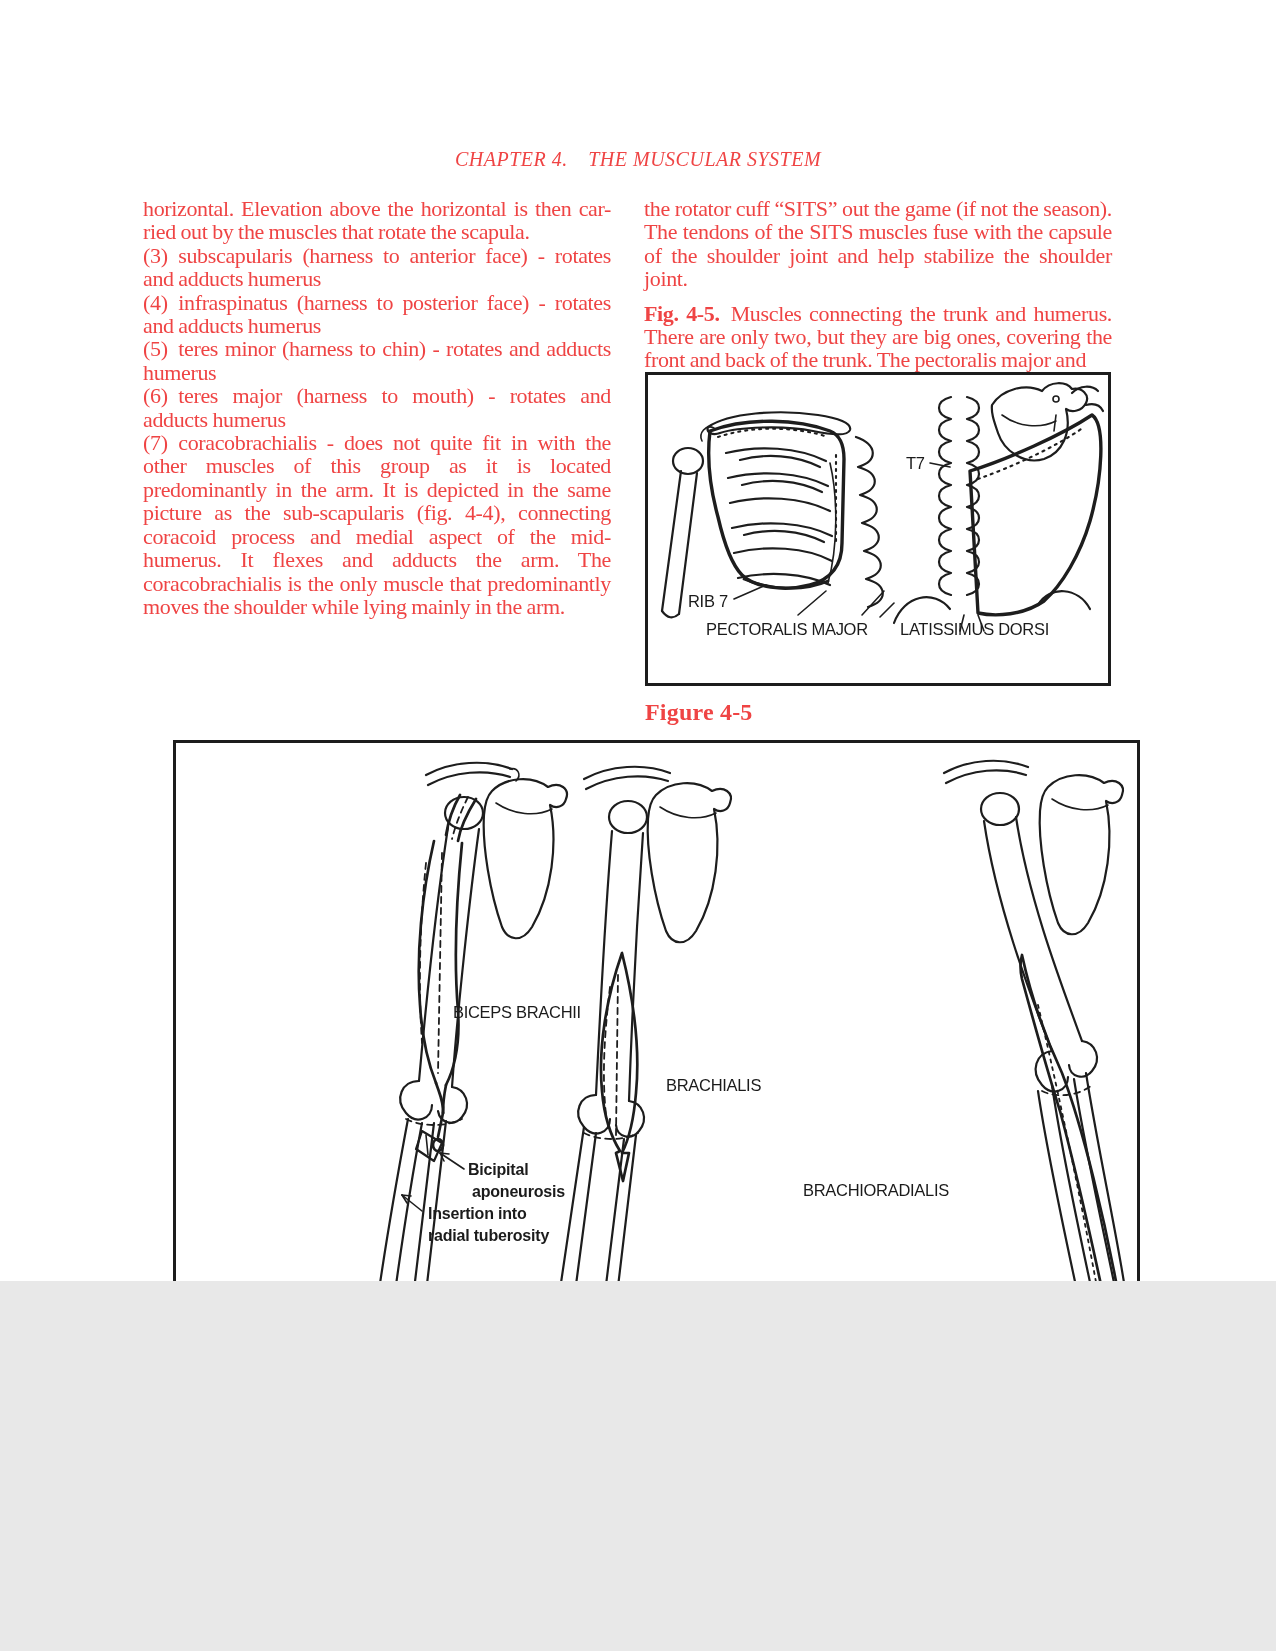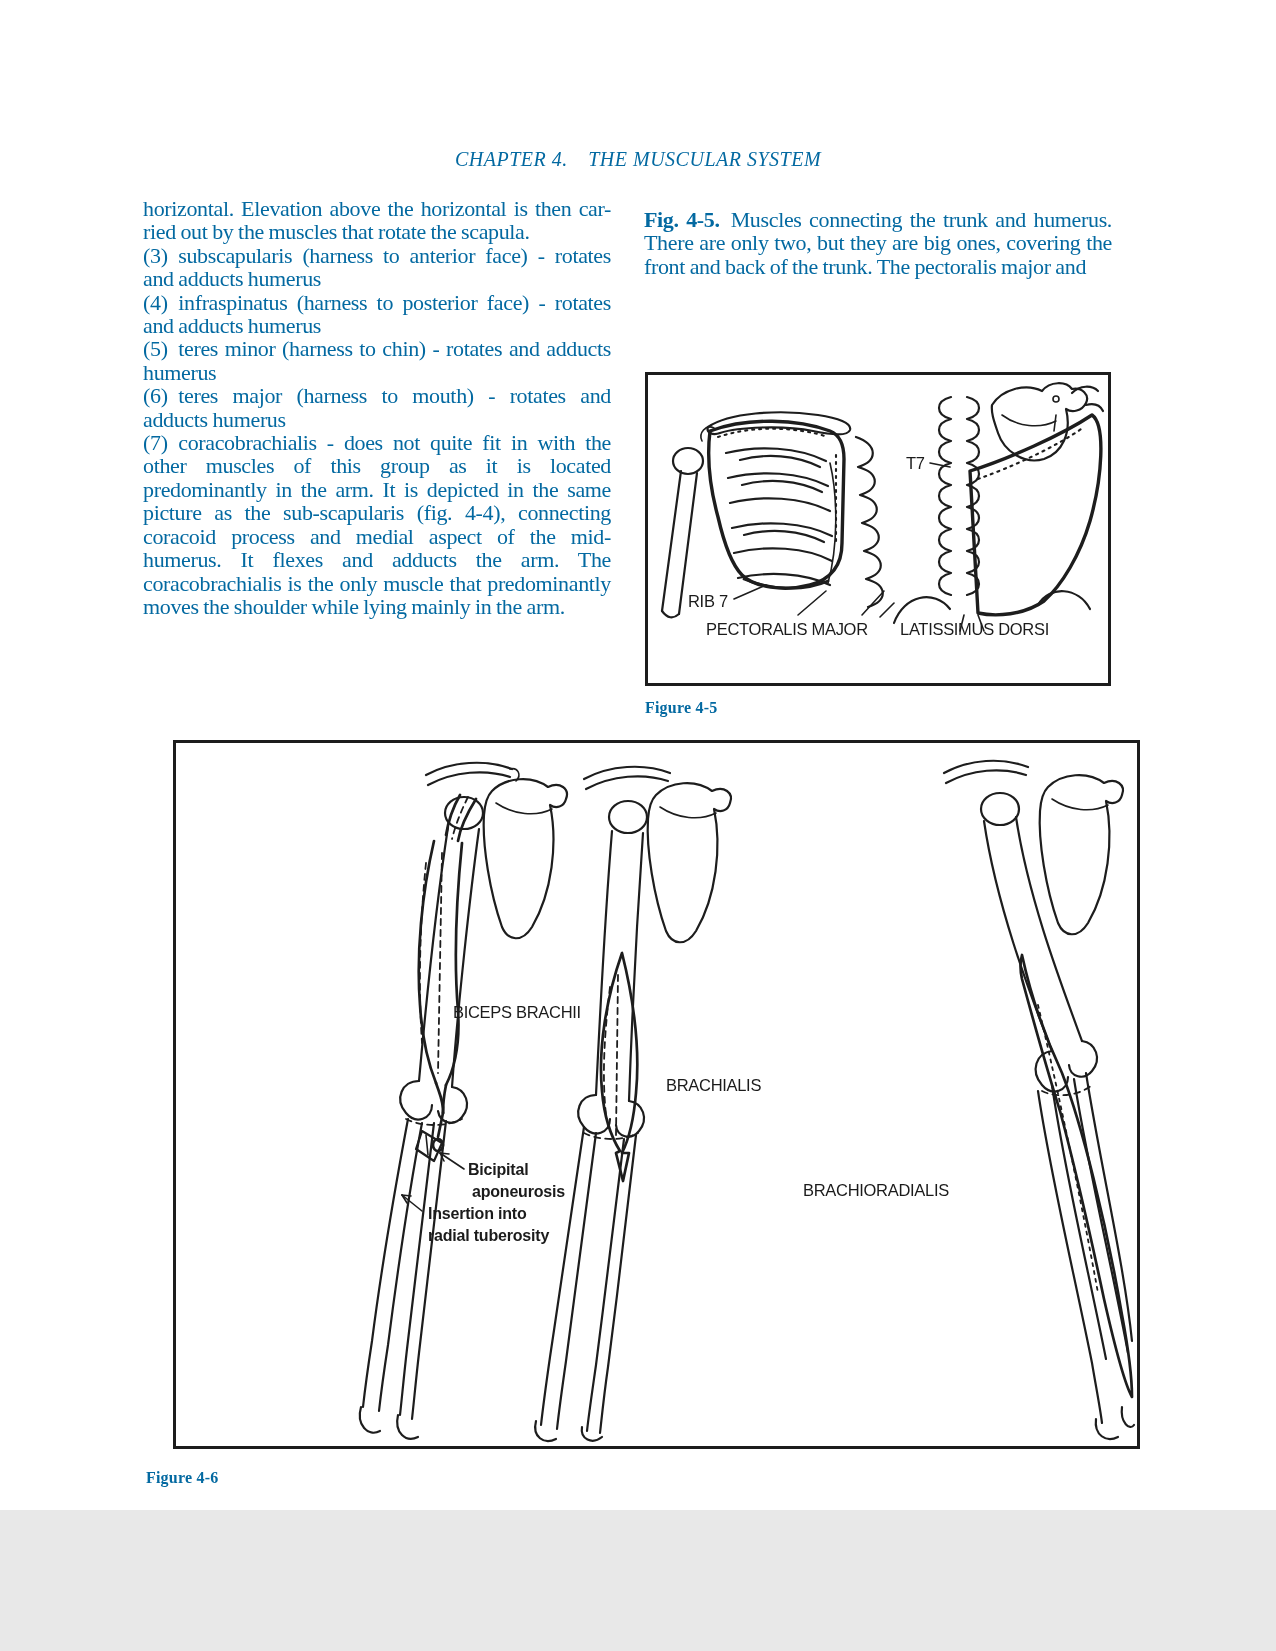--- a/index.html
+++ b/index.html
@@ -1,18 +1,18 @@
 <!DOCTYPE html>
 <html><head>
 <meta charset="utf-8">
 <style>
   html,body{margin:0;padding:0;background:#e8e8e8;}
   .page{
-    position:relative;width:1276px;height:1510px;background:#ffffff;
-    font-family:"Liberation Serif",serif;color:#0369a1;overflow:hidden;
+    position:relative;width:1276px;height:1281px;background:#ffffff;
+    font-family:"Liberation Serif",serif;color:#ef4444;overflow:hidden;
     margin:0 auto;
     text-decoration:underline;
   }
   .chapter-title{
     position:absolute;top:148px;left:0;right:0;text-align:center;
     font-style:italic;font-size:20px;letter-spacing:.5px;
   }
   .col{
     position:absolute;top:197px;width:468px;
     font-size:22px;line-height:23.4px;text-align:justify;
@@ -24,21 +24,21 @@
   .col p.gap{margin-top:11px;}
   .col p.indent{text-indent:30px;}
   .col b{font-weight:bold;}
   b.figlead{margin-right:11px;}
   .figbox{
     position:absolute;border:3px solid #1d1d1d;background:#ffffff;
     box-sizing:border-box;
   }
   #fig45-box{left:645px;top:372px;width:466px;height:314px;}
   #fig46-box{left:145px;top:740px;width:967px;height:709px;margin-left:28px;}
-  .figcaption{position:absolute;font-weight:bold;font-size:16px;letter-spacing:.2px;}
+  .figcaption{position:absolute;font-weight:bold;font-size:24px;letter-spacing:.2px;}
   #fig45-caption{left:645px;top:699px;}
   #fig46-caption{left:146px;top:1469px;}
   .page-number{
     position:absolute;left:0;right:0;top:1536px;text-align:center;
     font-style:italic;font-size:20px;
   }
   svg{display:block;}
   svg path, svg ellipse, svg circle, svg line{
     fill:none;stroke:#1d1d1d;stroke-width:2.2;
     stroke-linecap:round;stroke-linejoin:round;
@@ -65,20 +65,21 @@
   <div class="col col-left">
     <p>horizontal. Elevation above the horizontal is then car-ried out by the muscles that rotate the scapula.</p>
     <p>(3) subscapularis (harness to anterior face) - rotates and adducts humerus</p>
     <p>(4) infraspinatus (harness to posterior face) - rotates and adducts humerus</p>
     <p>(5) teres minor (harness to chin) - rotates and adducts humerus</p>
     <p>(6) teres major (harness to mouth) - rotates and adducts humerus</p>
     <p>(7) coracobrachialis - does not quite fit in with the other muscles of this group as it is located predominantly in the arm. It is depicted in the same picture as the sub-scapularis (fig. 4-4), connecting coracoid process and medial aspect of the mid-humerus. It flexes and adducts the arm. The coracobrachialis is the only muscle that predominantly moves the shoulder while lying mainly in the arm.</p>
   </div>
 
   <div class="col col-right">
+    <p>the rotator cuff “SITS” out the game (if not the season). The tendons of the SITS muscles fuse with the capsule of the shoulder joint and help stabilize the shoulder joint.</p>
     <p class="gap"><b class="figlead">Fig. 4-5.</b><span>Muscles connecting the trunk and humerus. There are only two, but they are big ones, covering the front and back of the trunk. The pectoralis major and</span></p>
   </div>
 
   <div class="figbox" id="fig45-box">
     <svg width="460" height="308" viewBox="0 0 460 308">
 
       <g>
 
         <ellipse cx="40" cy="86" rx="15" ry="13"></ellipse>
         <path d="M33,96 L14,236"></path>

